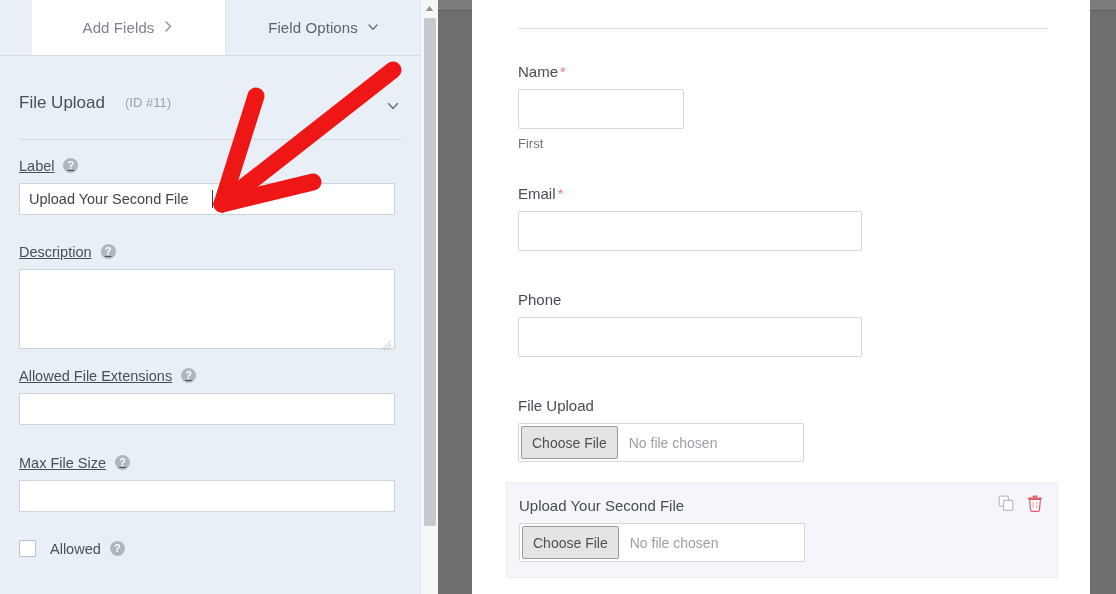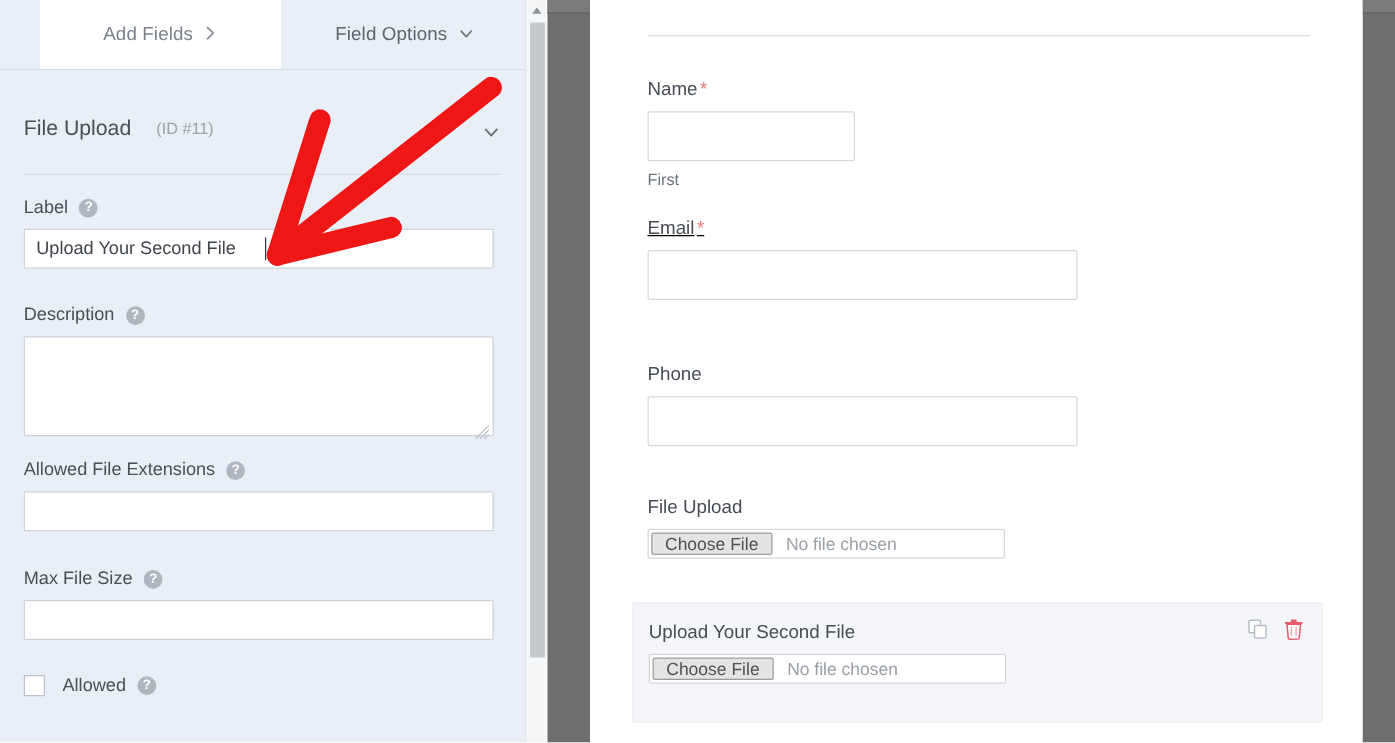--- a/index.html
+++ b/index.html
@@ -97,24 +97,25 @@
     position: absolute;
     right: 0; top: 6px;
     width: 16px; height: 16px;
     cursor: pointer;
   }
 
   .opt-group { position: absolute; left: 19px; width: 376px; }
 
   .opt-label {
     display: flex;
-    align-items: flex-end;
+    align-items: flex-start;
     font-size: 14.5px;
     color: #494f57;
     margin-bottom: 9px;
+    text-decoration: underline;
   }
   .help-icon {
     display: inline-flex;
     align-items: center;
     justify-content: center;
     width: 15px; height: 15px;
     border-radius: 50%;
     background: #aeb6bf;
     color: #ffffff;
     font-size: 11px;
@@ -281,21 +282,21 @@
   .name-col { display: flex; flex-direction: column; }
 
   
   .file-widget {
     display: inline-flex;
     align-items: stretch;
     box-sizing: border-box;
     border: 1px solid #d3d6da;
     border-radius: 2px;
     background: #ffffff;
-    height: 24px;
+    height: 39px;
     width: 286px;
     overflow: hidden;
   }
   .file-btn {
     box-sizing: border-box;
     display: flex;
     align-items: center;
     justify-content: center;
     padding: 0 10px;
     background: #e4e4e4;
@@ -457,21 +458,21 @@
         <span>Name</span><span class="pv-req">*</span>
       </div>
       <div class="name-row">
         <div class="name-col">
           <input class="pv-input" style="width: 166px;" type="text">
           <span class="pv-sub">First</span>
         </div>
       </div>
     </div>
 
-    <div class="pv-block" style="top:174px;text-decoration:underline;">
+    <div class="pv-block" style="top:185px;">
       <div class="pv-label">
         <span>Email</span><span class="pv-req">*</span>
       </div>
       <input class="pv-input" style="width: 344px;" type="text">
     </div>
 
     <div class="pv-block" style="top:291px;">
       <div class="pv-label">
         <span>Phone</span>
       </div>

